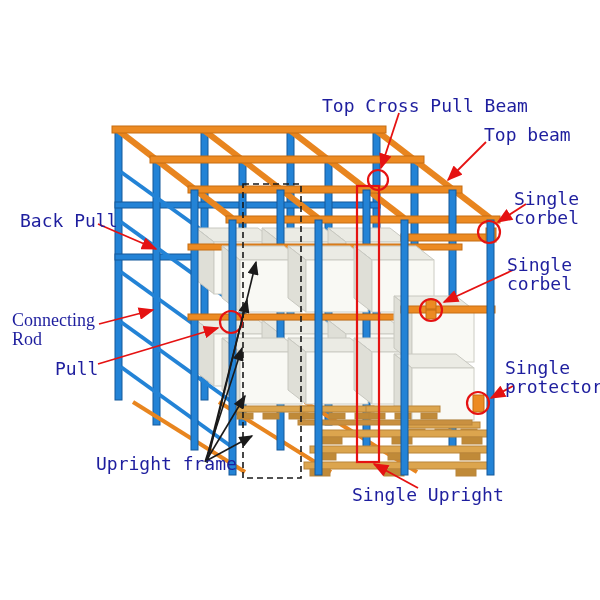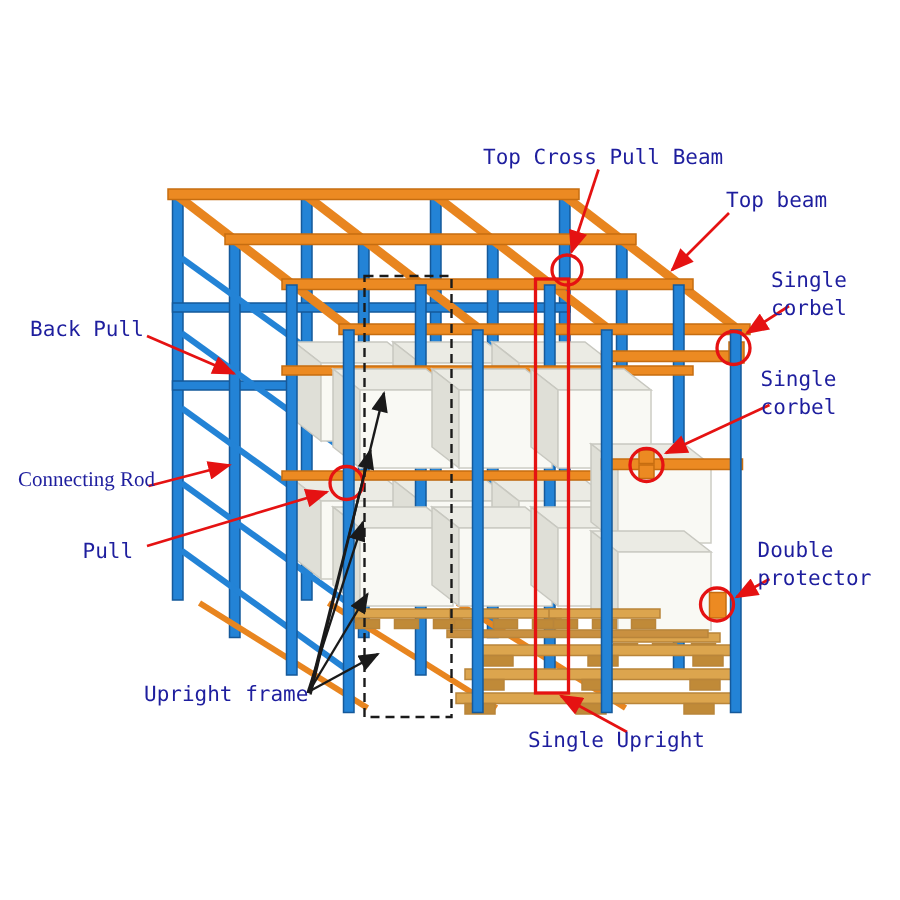--- a/index.html
+++ b/index.html
@@ -1,20 +1,20 @@
 <!DOCTYPE html>
 <html><head>
 <meta charset="utf-8">
 <style>
   html,body{margin:0;padding:0;background:#ffffff;}
   .stage{position:relative;width:600px;height:600px;background:#ffffff;overflow:hidden;
          font-family:"DejaVu Sans Mono", monospace;}
   .stage svg{position:absolute;left:0;top:0;}
-  .lbl{position:absolute;color:#1e1e9e;font-size:14px;line-height:19px;white-space:pre-wrap;}
-  .lbl.wrap58{width:62px;}
+  .lbl{position:absolute;color:#1e1e9e;font-size:18px;line-height:19px;white-space:pre-wrap;}
+  .lbl.wrap58{width:62px;margin-top:11px;}
   .lbl.wrap88{width:92px;}
   .lbl.wrap80{width:84px;}
 </style>
 </head>
 <body>
 
 <div class="stage">
 
 <svg width="600" height="600" viewBox="0 0 600 600">
   <defs>
@@ -197,17 +197,17 @@
   </g>
 </svg>
 
 <div class="lbl" style="left:322px;top:96px;">Top Cross Pull Beam</div>
 <div class="lbl" style="left:452px;top:125px;margin-left:32px;">Top beam</div>
 <div class="lbl wrap58" style="left:514px;top:178px;">Single corbel</div>
 <div class="lbl wrap58" style="left:507px;top:244px;">Single corbel</div>
 <div class="lbl" style="left:20px;top:211px;">Back Pull</div>
 <div class="lbl wrap88" style="left:12px;top:311px;font-family:Liberation Serif, serif;">Connecting Rod</div>
 <div class="lbl" style="left:55px;top:359px;">Pull</div>
-<div class="lbl wrap80" style="left:505px;top:358px;">Double protector</div>
+<div class="lbl wrap80" style="left:505px;top:358px;">Single protector</div>
 <div class="lbl" style="left:352px;top:485px;">Single Upright</div>
 <div class="lbl" style="left:96px;top:454px;">Upright frame</div>
 
 </div>
 
 </body></html>

